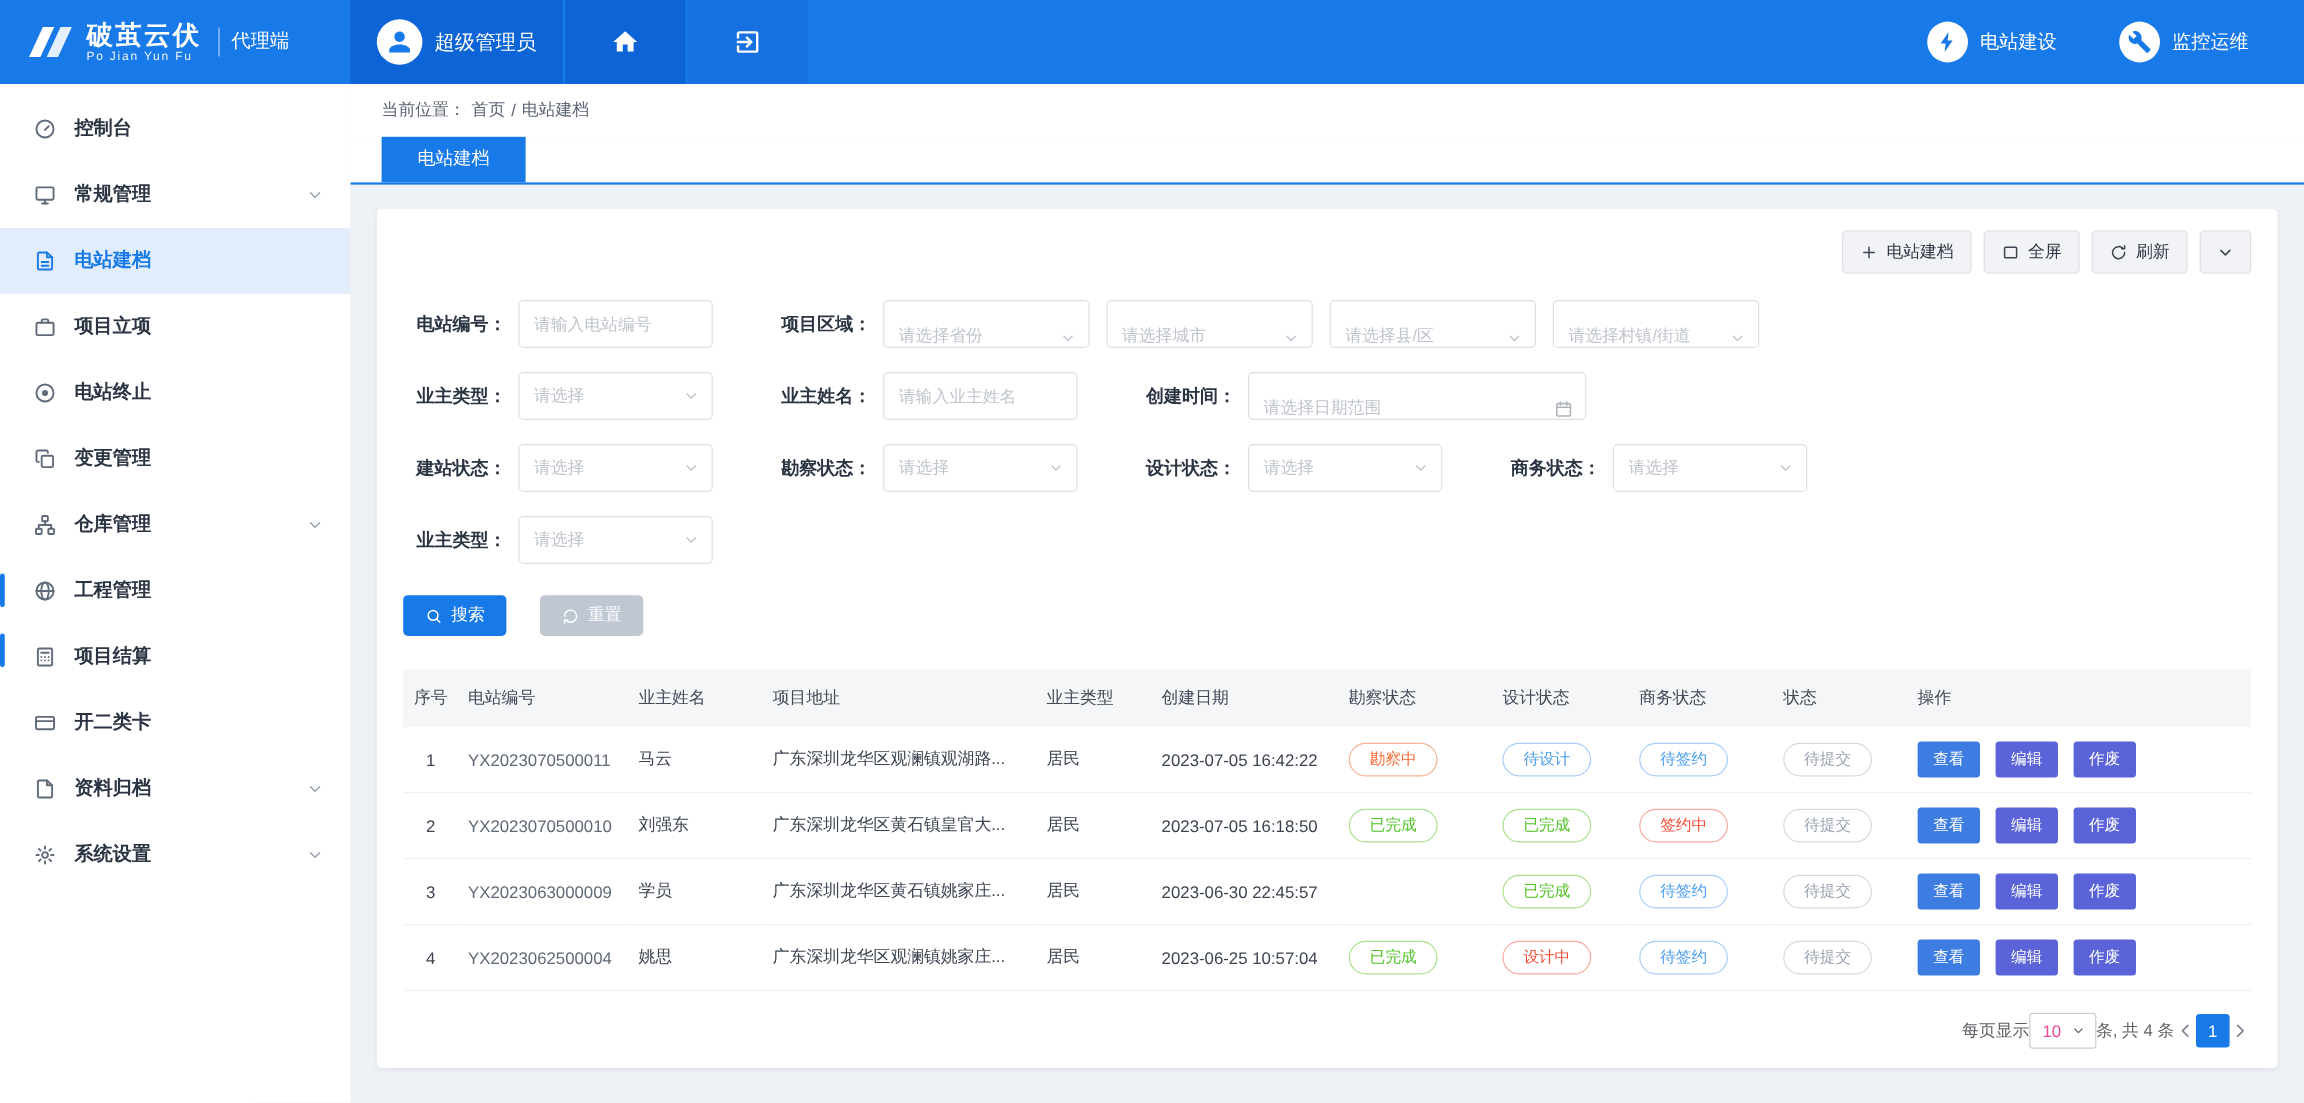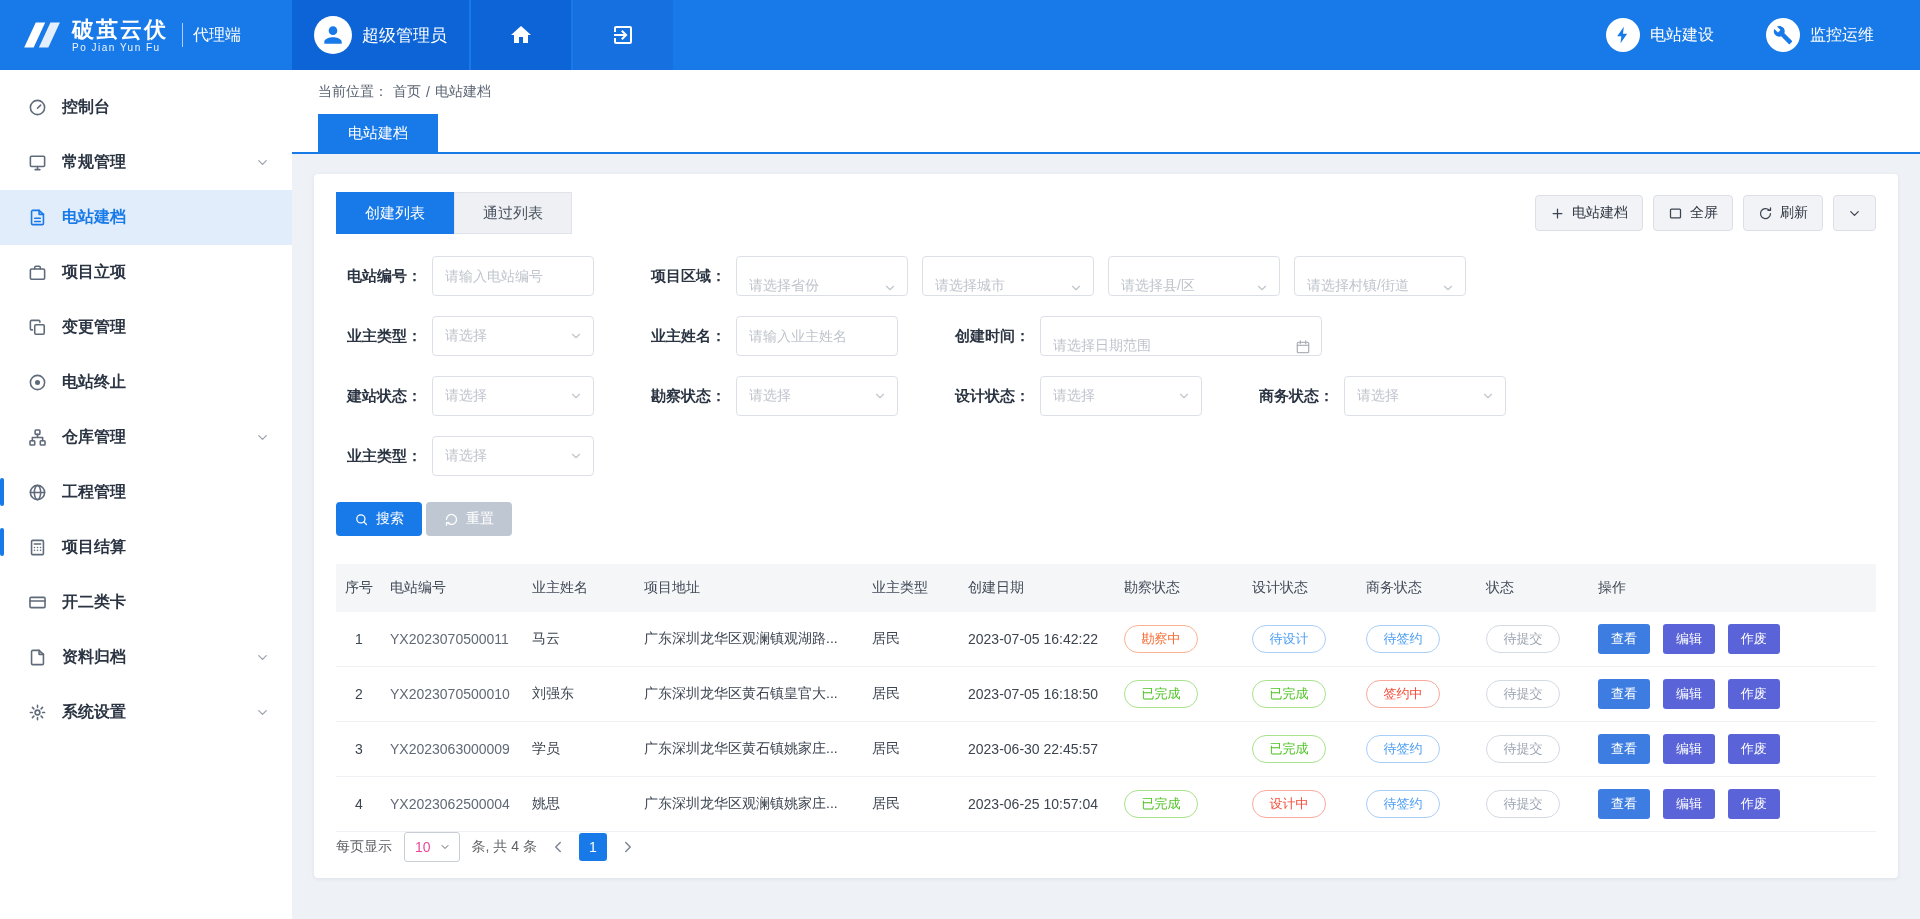--- a/index.html
+++ b/index.html
@@ -67,21 +67,21 @@
   .control-input { height:40px; width:162px; border:1px solid #dcdfe6; border-radius:4px; padding:0 12px; font-size:14px; color:#606266; font-family:inherit; outline:none; background:#fff; }
   .control-input::placeholder { color:#bfc4cc; }
   .sel { height:40px; width:162px; border:1px solid #dcdfe6; border-radius:4px; background:#fff; padding:0 10px 0 12px; display:flex; align-items:center; justify-content:space-between; gap:6px; }
   .sel .ph { font-size:14px; color:#bfc4cc; white-space:nowrap; overflow:hidden; }
   .sel svg { width:14px; height:14px; fill:none; stroke:#c0c4cc; stroke-width:2; stroke-linecap:round; stroke-linejoin:round; flex:0 0 auto; }
   .sel.region { width:172px;align-items:flex-end; }
   .sel.date { width:282px;align-items:flex-end; }
   .sel.date svg { width:16px; height:16px; stroke:#aeb3bc; }
 
   
-  .btn-row { margin-top:26px; display:flex; gap:4px; }
+  .btn-row { margin-top:26px; display:flex; gap:28px; }
   .btn { height:34px; padding:0 18px; border:none; border-radius:4px; color:#fff; font-size:14px; display:inline-flex; align-items:center; gap:7px; font-family:inherit; }
   .btn svg { width:15px; height:15px; fill:none; stroke:#fff; stroke-width:2; stroke-linecap:round; stroke-linejoin:round; }
   .btn.primary { background:#1879e8; }
   .btn.muted { background:#bfc7d2; }
 
   
   table.grid { width:100%; border-collapse:collapse; margin-top:28px; table-layout:fixed; }
   .grid th { background:#f5f6f8; font-weight:400; color:#414a57; font-size:14px; text-align:left; padding:15px 8px; }
   .grid td { font-size:14px; color:#3c4450; padding:12px 8px; border-bottom:1px solid #eef0f4; height:49px; }
   .grid .c-no { text-align:center; }
@@ -92,21 +92,21 @@
   .badge--orange { color:#f7692e; border-color:#f9b393; }
   .badge--green  { color:#4fc324; border-color:#a9e18c; }
   .badge--blue   { color:#4a9df2; border-color:#a9cef8; }
   .badge--red    { color:#f54a36; border-color:#f9a99d; }
   .badge--gray   { color:#9aa3b1; border-color:#d4dae2; }
   .abtn { border:none; color:#fff; font-size:13px; padding:6px 13px; border-radius:3px; margin-right:9px; font-family:inherit; }
   .abtn.view { background:#3d7de2; }
   .abtn.edit, .abtn.void { background:#5a64d8; }
 
   
-  .pagination { display:flex; align-items:center; gap:12px; font-size:14px; color:#606266; }
+  .pagination { margin-top:18px; display:flex; justify-content:flex-end; align-items:center; font-size:14px; color:#606266; }
   .pp-select { height:30px; border:1px solid #c9ced6; border-radius:3px; padding:0 8px 0 10px; display:flex; align-items:center; gap:8px; background:#fff; color:#ec4899; }
   .pp-select svg { width:12px; height:12px; fill:none; stroke:#606266; stroke-width:2; stroke-linecap:round; stroke-linejoin:round; }
   .pg-arrow { width:18px; height:18px; fill:none; stroke:#7d8694; stroke-width:2; stroke-linecap:round; stroke-linejoin:round; }
   .pg-num { width:28px; height:28px; border:none; border-radius:3px; background:#1879e8; color:#fff; font-size:14px; font-family:inherit; }
 </style>
 </head>
 <body>
 
 <header class="topbar" data-interactable="false">
   <div class="logo-area" data-interactable="false">
@@ -193,31 +193,31 @@
     </div>
     <div class="side-item" data-interactable="true">
       <svg class="micon" data-interactable="false" viewBox="0 0 24 24">
           <rect x="3" y="7.5" width="18" height="13" rx="1.5"></rect>
           <path d="M8.5 7.5V5.5A1.5 1.5 0 0 1 10 4h4a1.5 1.5 0 0 1 1.5 1.5v2"></path>
         </svg>
       <span data-interactable="false">项目立项</span>
     </div>
     <div class="side-item" data-interactable="true">
       <svg class="micon" data-interactable="false" viewBox="0 0 24 24">
+          <circle cx="12" cy="12" r="9"></circle>
+          <circle cx="12" cy="12" r="3.2" fill="currentColor" stroke="none"></circle>
+        </svg>
+      <span data-interactable="false">电站终止</span>
+    </div>
+    <div class="side-item" data-interactable="true">
+      <svg class="micon" data-interactable="false" viewBox="0 0 24 24">
           <rect x="8.5" y="8.5" width="12" height="12" rx="1.5"></rect>
           <path d="M5.5 15h-1A1.5 1.5 0 0 1 3 13.5v-9A1.5 1.5 0 0 1 4.5 3h9A1.5 1.5 0 0 1 15 4.5v1"></path>
         </svg>
       <span data-interactable="false">变更管理</span>
-    </div>
-    <div class="side-item" data-interactable="true">
-      <svg class="micon" data-interactable="false" viewBox="0 0 24 24">
-          <circle cx="12" cy="12" r="9"></circle>
-          <circle cx="12" cy="12" r="3.2" fill="currentColor" stroke="none"></circle>
-        </svg>
-      <span data-interactable="false">电站终止</span>
     </div>
     <div class="side-item" data-interactable="true">
       <svg class="micon" data-interactable="false" viewBox="0 0 24 24">
           <rect x="9" y="2.5" width="6" height="5.5" rx="1"></rect>
           <rect x="2.5" y="16" width="6" height="5.5" rx="1"></rect>
           <rect x="15.5" y="16" width="6" height="5.5" rx="1"></rect>
           <path d="M12 8v4M5.5 16v-4h13v4"></path>
         </svg>
       <span data-interactable="false">仓库管理</span>
       <svg class="chev" data-interactable="false" viewBox="0 0 24 24">
@@ -279,28 +279,20 @@
     </div>
 
     <div class="tab-strip" data-interactable="false">
       <span class="page-tab" data-interactable="true">电站建档</span>
     </div>
 
     <div class="content-body" data-interactable="false">
       <section class="card" data-interactable="false">
 
         <div class="card-head">
-          <div class="list-tabs" data-interactable="false">
-            <div class="ltab active" data-interactable="true">
-              <span data-interactable="false">创建列表</span>
-            </div>
-            <div class="ltab" data-interactable="true">
-              <span data-interactable="false">通过列表</span>
-            </div>
-          </div>
           <div class="toolbar" data-interactable="false">
             <button class="tbtn" data-interactable="true">
               <svg data-interactable="false" viewBox="0 0 24 24">
                   <path d="M12 5v14M5 12h14"></path>
                 </svg>
               <span data-interactable="false">电站建档</span>
             </button>
             <button class="tbtn" data-interactable="true">
               <svg data-interactable="false" viewBox="0 0 24 24">
                   <rect x="4" y="5" width="16" height="14" rx="1.5"></rect>

